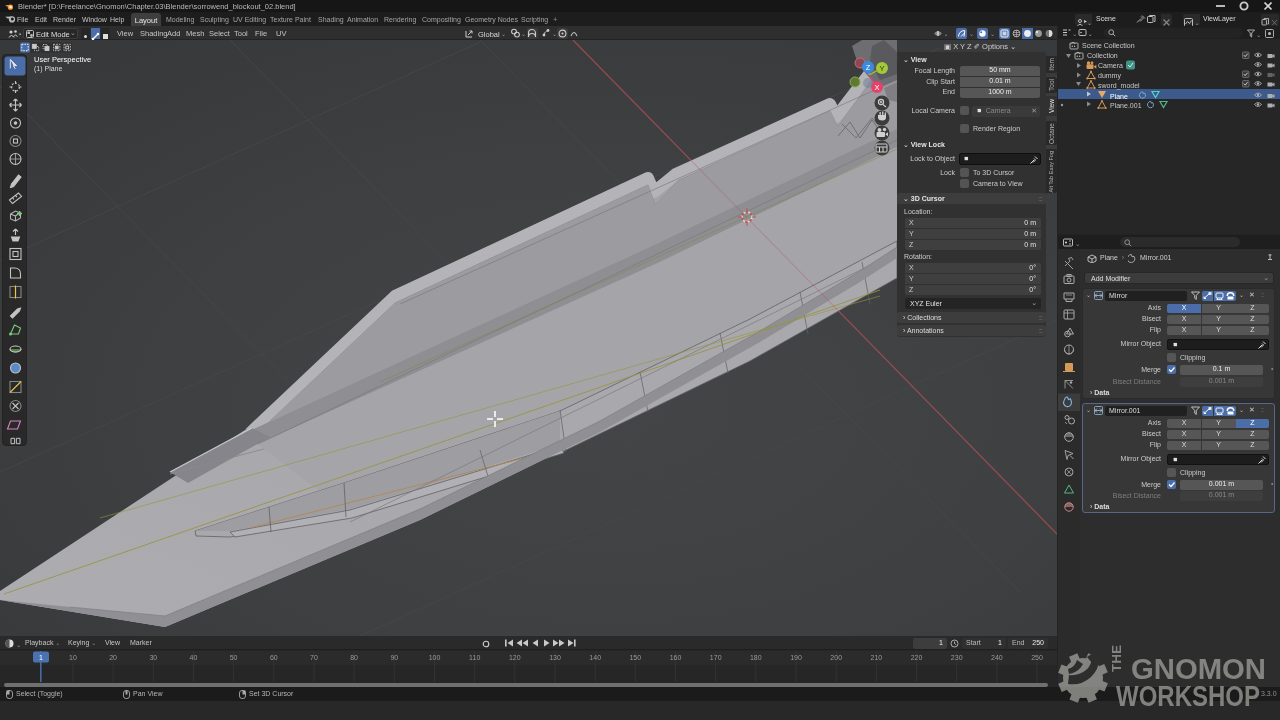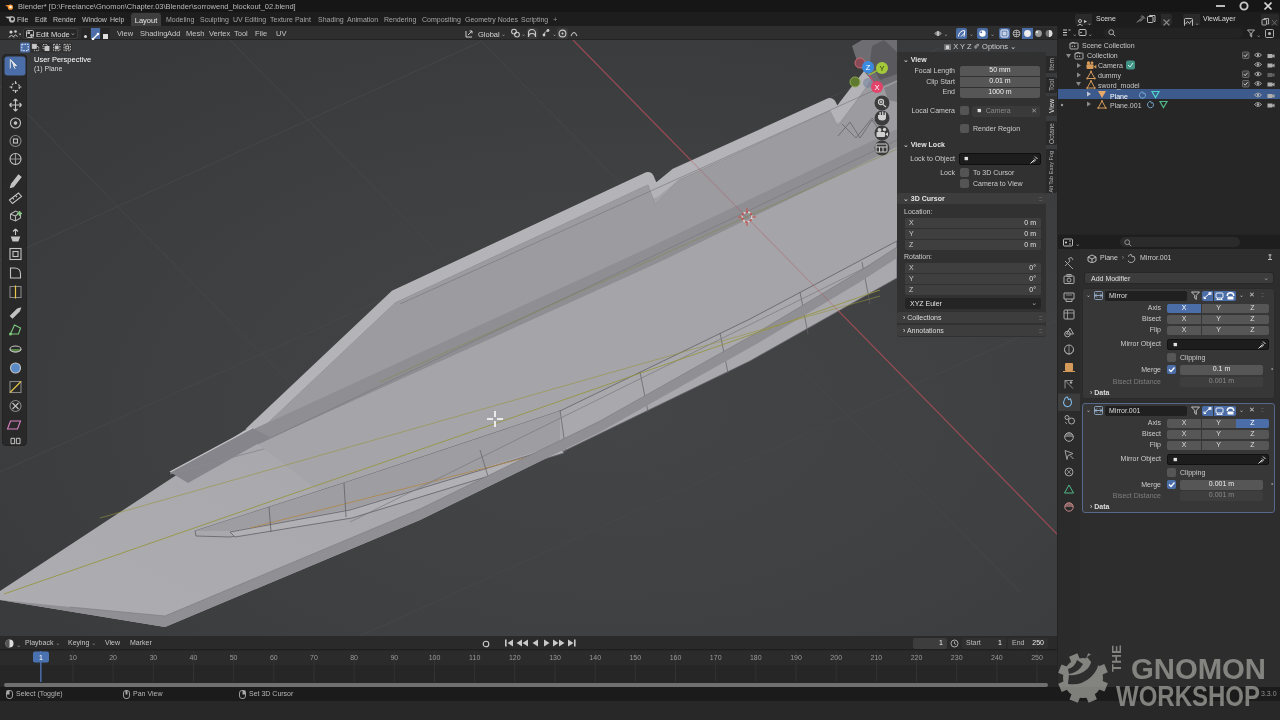--- a/index.html
+++ b/index.html
@@ -113,21 +113,21 @@
           <circle cx="2" cy="8" r="1.3" fill="#fff"></circle>
           <circle cx="7" cy="3" r="1.3" fill="#fff"></circle>
         </svg></div>
     <div class="abs" style="left:100.6px;top:1.5px;width:9.4px;height:11px;background:#262626;border-radius:0 2px 2px 0;"><svg width="9" height="11">
           <rect x="2" y="3" width="5" height="5" fill="#ddd"></rect>
         </svg></div>
     <div class="abs txt" style="left:117px;top:3px;font-size:7.5px;">View</div>
     <div class="abs txt" style="left:140px;top:3px;font-size:7.5px;">Shading</div>
     <div class="abs txt" style="left:167px;top:3px;font-size:7.5px;">Add</div>
     <div class="abs txt" style="left:186px;top:3px;font-size:7.5px;text-align:right;">Mesh</div>
-    <div class="abs txt" style="left:209px;top:3px;font-size:7.5px;">Vertex</div>
+    <div class="abs txt" style="left:209px;top:3px;font-size:7.5px;">Select</div>
     <div class="abs txt" style="left:234px;top:3px;font-size:7.5px;">Tool</div>
     <div class="abs txt" style="left:255px;top:3px;font-size:7.5px;">File</div>
     <div class="abs txt" style="left:276px;top:3px;font-size:7.5px;">UV</div>
 
     <svg class="abs" style="left:465px;top:2px" width="115" height="11" viewBox="0 0 115 11">
       <path d="M1,9 L1,3 M1,9 L7,9 M3,7 L7,3 M7,3 l0,2.5 M7,3 l-2.5,0" stroke="#ccc" fill="none" stroke-width="1"></path>
       <text x="13" y="8.5" font-size="7.5" fill="#d5d5d5" font-family="Liberation Sans">Global</text>
       <text x="36" y="8" font-size="6" fill="#999" font-family="Liberation Sans">⌄</text>
       <g transform="translate(45,0)">
         <circle cx="4" cy="3.6" r="2.4" fill="none" stroke="#ccc" stroke-width="1.1"></circle>

